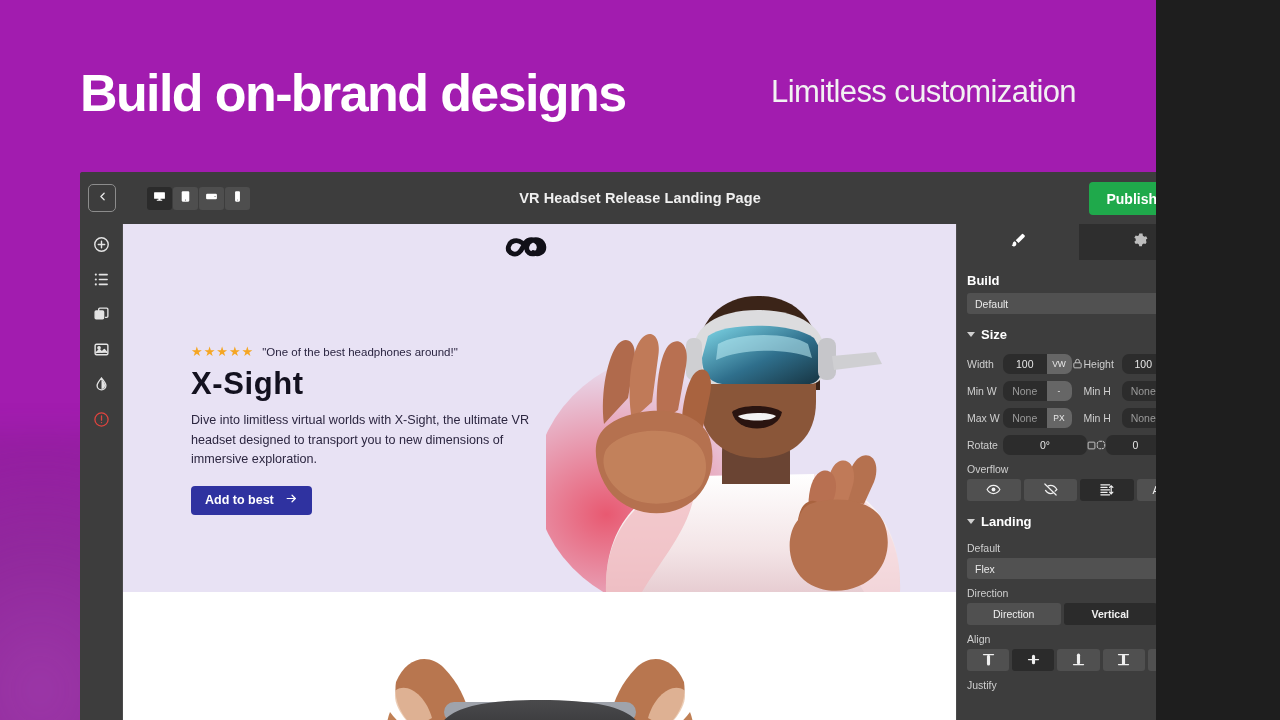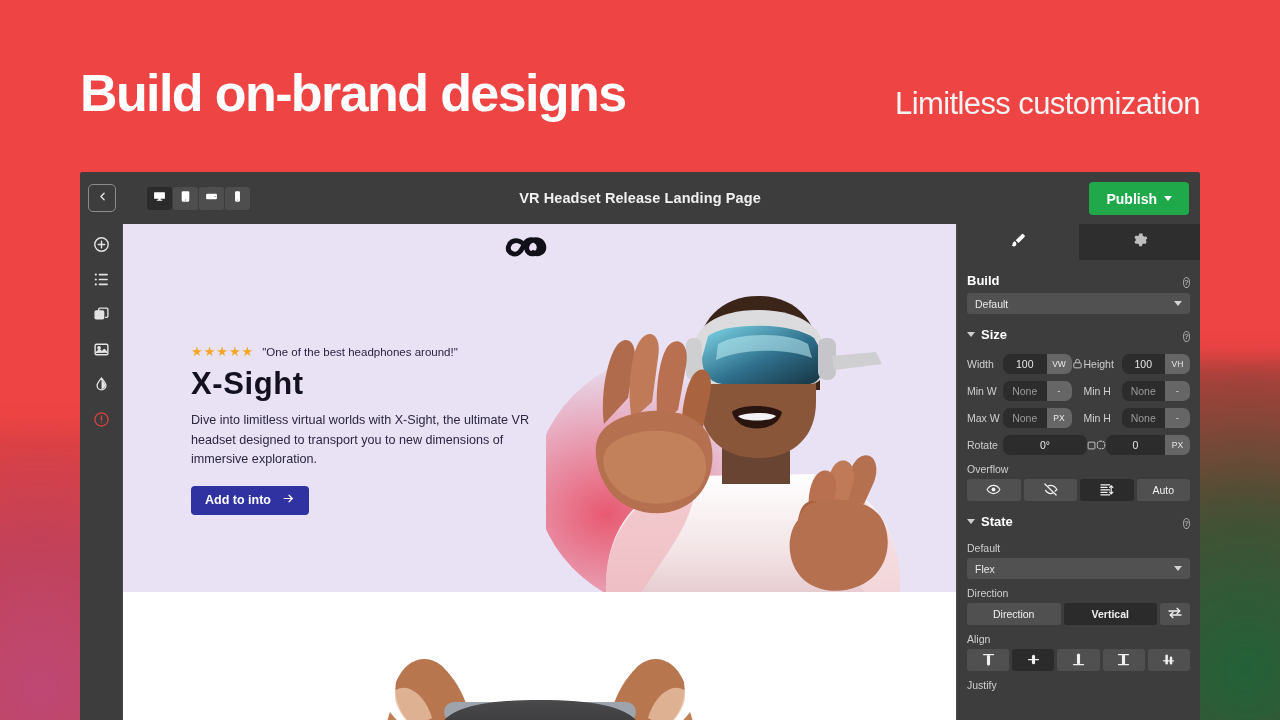--- a/index.html
+++ b/index.html
@@ -2,43 +2,43 @@
 <html><head>
 <meta charset="utf-8">
 <style>
   * { box-sizing: border-box; margin: 0; padding: 0; }
   html, body {
     width: 1280px; height: 720px; overflow: hidden;
     background: #1e1e1e;
     font-family: "Liberation Sans", sans-serif;
   }
   #stage {
-    position: relative; width: 1280px; height: 720px;
-    background: #ef4444; overflow: hidden;
+    position: relative; width: 1156px; height: 720px;
+    background: #a21caf; overflow: hidden;
   }
   .glow { position: absolute; pointer-events: none; }
   .glow-purple {
     left: -180px; bottom: -230px; width: 440px; height: 520px;
     background: radial-gradient(ellipse at 50% 50%, rgba(150,78,160,0.55) 0%, rgba(118,62,128,0.38) 38%, rgba(60,40,70,0.12) 68%, rgba(29,29,29,0) 100%);
     filter: blur(14px);
   }
   .glow-green {
     right: -200px; bottom: -260px; width: 520px; height: 620px;
     background: radial-gradient(ellipse at 55% 50%, rgba(21,100,55,0.95) 0%, rgba(19,84,48,0.78) 36%, rgba(25,55,38,0.3) 70%, rgba(29,29,29,0) 100%);
     filter: blur(12px);
   }
 
   
   .hero-title {
     position: absolute; left: 80px; top: 64px;
     font-size: 52px; font-weight: 700; color: #ffffff;
     letter-spacing: -1.6px; line-height: 1.15;
   }
   .hero-sub {
-    position: absolute; right: 80px; top: 86px;
+    position: absolute; right: 80px; top: 74px;
     font-size: 31px; font-weight: 400; color: #f2f2f2;
     letter-spacing: -0.6px;
   }
 
   
   #app-window {
     position: absolute; left: 80px; top: 172px;
     width: 1120px; height: 560px;
     background: #3d3d3d; border-radius: 3px; overflow: hidden;
     display: flex; flex-direction: column;
@@ -336,21 +336,21 @@
             </div>
 
             <div class="hero-copy">
               <div class="review-row">
                 <span class="stars">★★★★★</span>
                 <span class="review-text">"One of the best headphones around!"</span>
               </div>
               <div class="product-name">X-Sight</div>
               <div class="product-desc">Dive into limitless virtual worlds with X-Sight, the ultimate VR headset designed to transport you to new dimensions of immersive exploration.</div>
               <div class="cta-btn">
-                <span>Add to into</span>
+                <span>Add to best</span>
                 <span>
                   <svg width="13" height="13" viewBox="0 0 24 24" fill="none" stroke="currentColor" stroke-width="2.2" stroke-linecap="round" stroke-linejoin="round">
                       <path d="M4 12h15"></path>
                       <polyline points="13 6 19 12 13 18"></polyline>
                     </svg>
                 </span>
               </div>
             </div>
 
             <div class="hero-photo">
@@ -577,21 +577,21 @@
                   </svg>
               </span>
             </div>
             <div class="seg-btn">
               <span>Auto</span>
             </div>
           </div>
 
           <div class="sec-head">
             <span class="tri"></span>
-            <span>State</span>
+            <span>Landing</span>
             <span class="help"><span class="help-ico">?</span></span>
           </div>
 
           <div class="lbl-block">Default</div>
           <div class="select">
             <span>Flex</span>
             <span class="tri-d"></span>
           </div>
 
           <div class="lbl-block">Direction</div>

